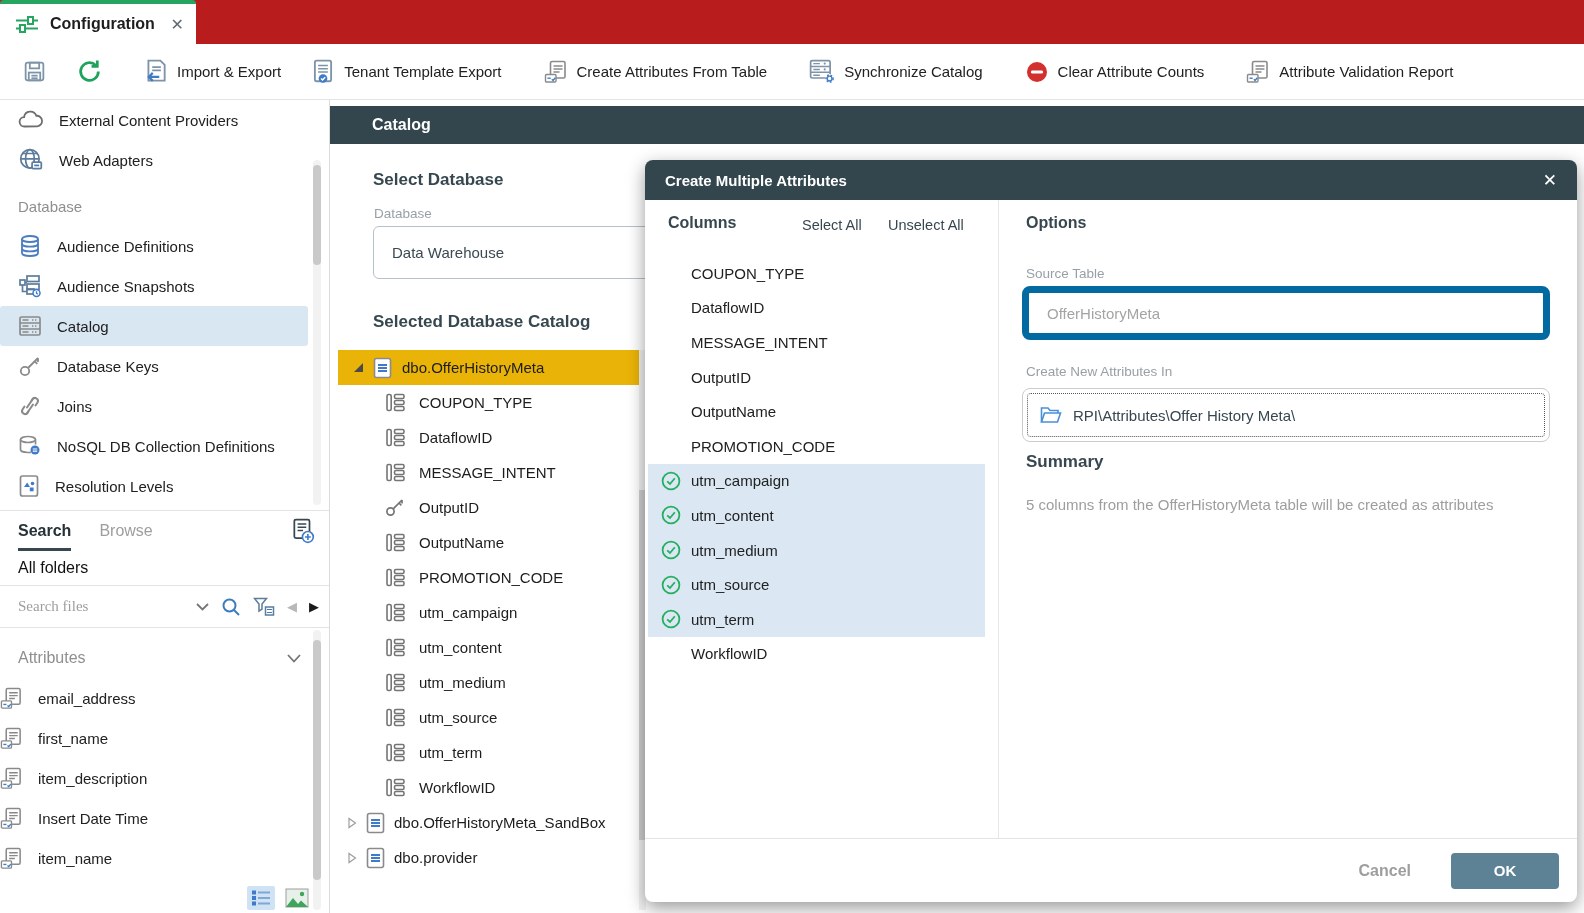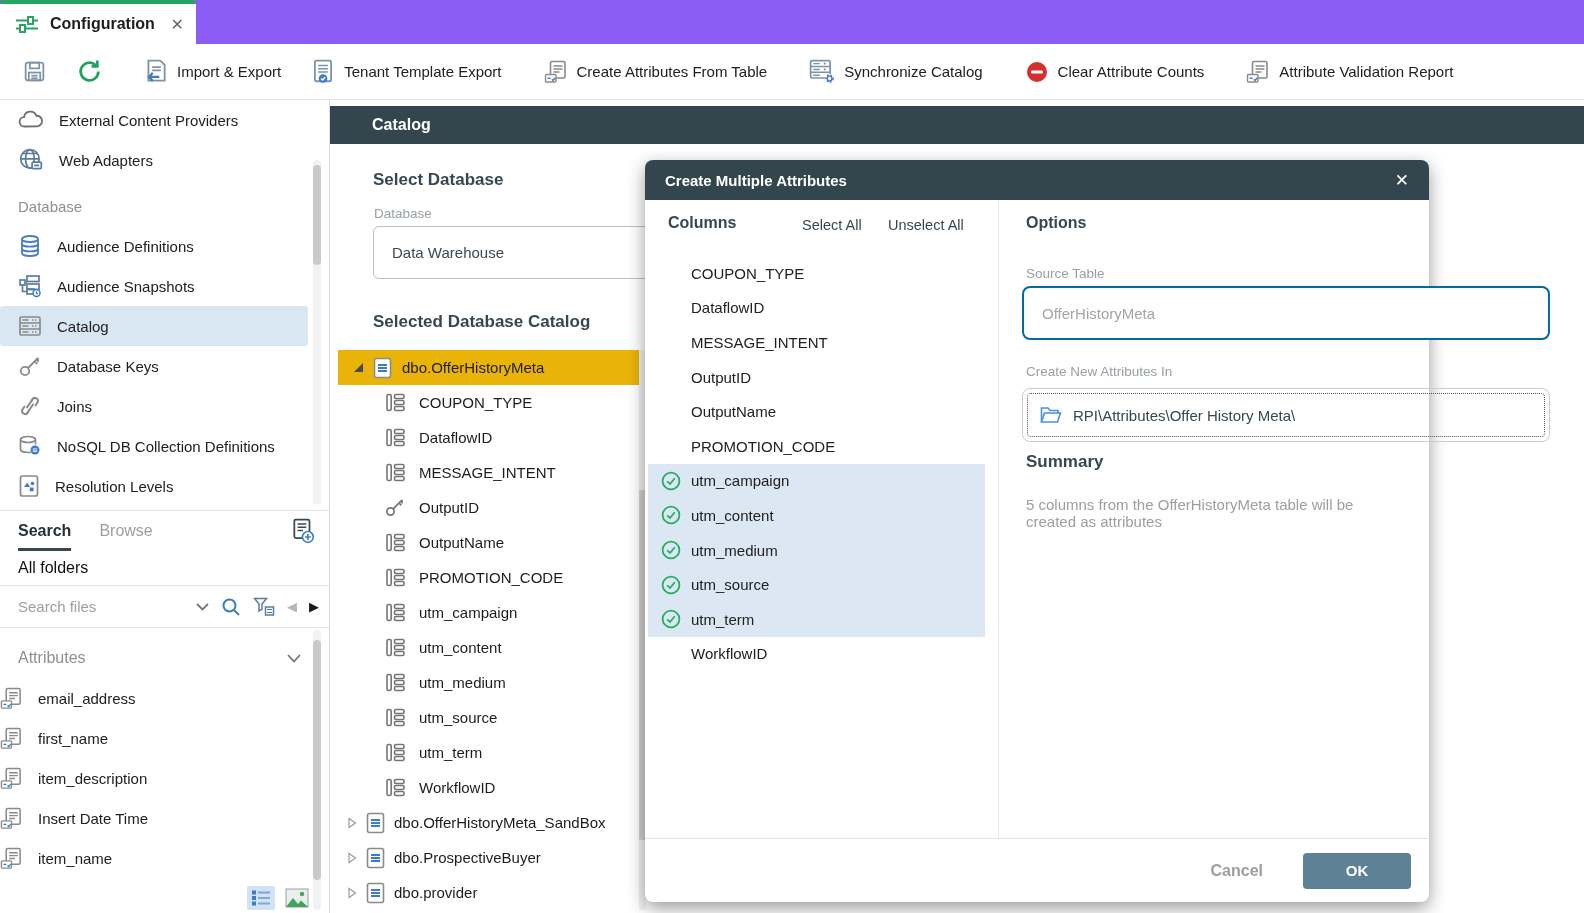--- a/index.html
+++ b/index.html
@@ -2,21 +2,21 @@
 <html><head>
 <meta charset="utf-8">
 <style>
   * { margin:0; padding:0; box-sizing:border-box; }
   html,body { width:1584px; height:913px; overflow:hidden;
     font-family:"Liberation Sans", sans-serif; background:#fff; }
   .abs { position:absolute; }
   .screen { position:relative; width:1584px; height:913px; background:#fff; }
 
   
-  .tabbar { position:absolute; top:0; left:0; width:100%; height:56px; background:#8b5cf6; }
+  .tabbar { position:absolute; top:0; left:0; width:100%; height:56px; background:#b91c1c; }
   .tab { position:absolute; top:0; left:0; width:196px; height:44px; background:#fff;
     border-top:4px solid #26a560; border-radius:4px 4px 0 0;
     display:flex; align-items:center; padding:0 12px 0 16px; gap:12px; }
   .tab-title { font-size:16px; font-weight:bold; color:#1d1d1d; flex:1; }
   .tab-close { color:#5f6b70; font-size:16px; cursor:pointer; }
 
   
   .toolbar { position:absolute; top:44px; left:0; width:100%; height:56px; background:#fff;
     border-bottom:1px solid #e3e3e3; display:flex; align-items:center; padding-left:22px; }
   .tbtn { display:flex; align-items:center; gap:9px; background:none; border:none;
@@ -38,21 +38,21 @@
     height:100%; display:flex; align-items:center; }
   .side-tab.active { font-weight:bold; color:#263238; }
   .side-tab.active::after { content:""; position:absolute; left:0; right:0; bottom:0;
     height:3px; background:#37474f; }
   .side-tab.inactive { color:#9e9e9e; }
   .allfolders { height:35px; display:flex; align-items:center; padding-left:18px;
     font-size:16px; color:#111; border-bottom:1px solid #e3e3e3; }
   .searchrow { height:42px; display:flex; align-items:center; padding:0 10px 0 18px;
     border-bottom:1px solid #e3e3e3; gap:12px; }
   .searchrow input { border:none; outline:none; flex:1; font-size:15px; color:#333;
-    font-family:Liberation Sans, sans-serif; min-width:0; }
+    font-family:Liberation Serif, serif; min-width:0; }
   .searchrow input::placeholder { color:#9e9e9e; }
   .attr-hd { height:40px; display:flex; align-items:center; justify-content:space-between;
     padding:0 28px 0 18px; font-size:16px; color:#8f8f8f; margin-top:10px; }
   .attr-row { display:flex; align-items:center; height:40px; gap:15px;
     font-size:15px; color:#212121; cursor:pointer; }
   .viewbtns { position:absolute; right:18px; bottom:3px; display:flex; gap:8px; }
   .viewbtn { width:28px; height:24px; display:flex; align-items:center; justify-content:center;
     cursor:pointer; }
   .viewbtn.sel { background:#cfe3f5; border-radius:2px; }
   .sbar { position:absolute; width:8px; background:#f2f2f2; border-radius:4px; }
@@ -73,42 +73,42 @@
     cursor:pointer; }
   .tree-root { padding-left:16px; gap:10px; background:#eab308; margin-left:8px; }
   .tree-child { padding-left:55px; gap:13px; }
   .tree-coll { padding-left:17px; gap:9px; }
   .tri-exp { width:0; height:0; border-right:9px solid #4a4a4a; border-top:9px solid transparent; }
   .main-sbar { position:absolute; left:309px; top:250px; width:7px; height:560px;
     background:#f2f2f2; }
   .main-sthumb { position:absolute; left:0; top:140px; width:7px; height:350px; background:#d0d0d0; }
 
   
-  .dialog { position:absolute; left:645px; top:160px; width:784px; height:742px; background:#fff;
+  .dialog { position:absolute; left:645px; top:160px; width:932px; height:742px; background:#fff;
     border-radius:8px; box-shadow:0 6px 18px rgba(0,0,0,.4); }
   .dlg-head { position:absolute; top:0; left:0; right:0; height:40px; background:#33464e;
     border-radius:8px 8px 0 0; display:flex; align-items:center; padding:0 20px;
     color:#fff; }
   .dlg-title { font-size:15px; font-weight:bold; flex:1; }
   .dlg-close { font-size:17px; font-weight:300; cursor:pointer; }
   .dlg-vdiv { position:absolute; left:353px; top:40px; bottom:64px; width:1px; background:#e6e6e6; }
   .cols-hd { position:absolute; top:54px; left:23px; font-size:16px; }
   .sel-all { position:absolute; top:57px; left:157px; font-size:14.5px; color:#37474f;
     cursor:pointer; }
   .unsel-all { position:absolute; top:57px; left:243px; font-size:14.5px; color:#37474f;
     cursor:pointer; }
   .col-list { position:absolute; top:96px; left:3px; width:337px; }
   .col-row { display:flex; align-items:center; height:34.6px; padding-left:43px;
     font-size:15px; color:#212121; cursor:pointer; }
   .col-row.selected { background:#dbe8f4; padding-left:13px; gap:10px; }
   .opts { position:absolute; left:381px; top:40px; right:27px; bottom:64px; }
   .opts-hd { position:absolute; top:14px; left:0; font-size:16px; }
   .src-lbl { position:absolute; top:66px; left:0; }
   .src-input { position:absolute; top:86px; left:-4px; width:530px; height:54px;
-    border:2px solid #0369a1; border-radius:8px; padding-left:18px; font-size:15px;
+    border:7px solid #0369a1; border-radius:8px; padding-left:18px; font-size:15px;
     font-family:inherit; color:#c2410c; outline:none; width:528px; }
   .src-input::placeholder { color:#a4a4a4; }
   .cin-lbl { position:absolute; top:164px; left:0; }
   .folder-field { position:absolute; top:188px; left:-4px; width:528px; height:54px;
     border:1px solid #ccc; border-radius:8px; cursor:pointer; }
   .folder-inner { position:absolute; inset:4px; border:1px dotted #555; border-radius:4px;
     display:flex; align-items:center; gap:11px; padding-left:12px; }
   .folder-path { font-size:15px; color:#37474f; }
   .sum-hd { position:absolute; top:252px; left:0; font-size:17px; }
   .sum-txt { position:absolute; top:296px; left:0; font-size:15px; color:#9e9e9e; }
@@ -673,34 +673,20 @@
           <svg width="10" height="12" viewBox="0 0 10 12">
               <path d="M2 1.5v9l6.5-4.5z" fill="#fff" stroke="#9e9e9e" stroke-width="1.2"></path>
             </svg>
         </span>
         <span class="icon">
           <svg width="19" height="22" viewBox="0 0 19 22">
               <rect x="1.5" y="1.5" width="16" height="19" rx="2" fill="#fff" stroke="#8a8a8a" stroke-width="1.6"></rect>
               <path d="M5 8h9 M5 11h9 M5 14h9" stroke="#3f7bc8" stroke-width="1.8"></path>
             </svg>
         </span>
-        <span>dbo.ProspectiveBuyer</span>
-      </div>
-      <div class="tree-row tree-coll">
-        <span class="icon">
-          <svg width="10" height="12" viewBox="0 0 10 12">
-              <path d="M2 1.5v9l6.5-4.5z" fill="#fff" stroke="#9e9e9e" stroke-width="1.2"></path>
-            </svg>
-        </span>
-        <span class="icon">
-          <svg width="19" height="22" viewBox="0 0 19 22">
-              <rect x="1.5" y="1.5" width="16" height="19" rx="2" fill="#fff" stroke="#8a8a8a" stroke-width="1.6"></rect>
-              <path d="M5 8h9 M5 11h9 M5 14h9" stroke="#3f7bc8" stroke-width="1.8"></path>
-            </svg>
-        </span>
         <span>dbo.provider</span>
       </div>
     </div>
 
     <div class="main-sbar">
       <div class="main-sthumb"></div>
     </div>
   </main>
 
   <div class="dialog">

